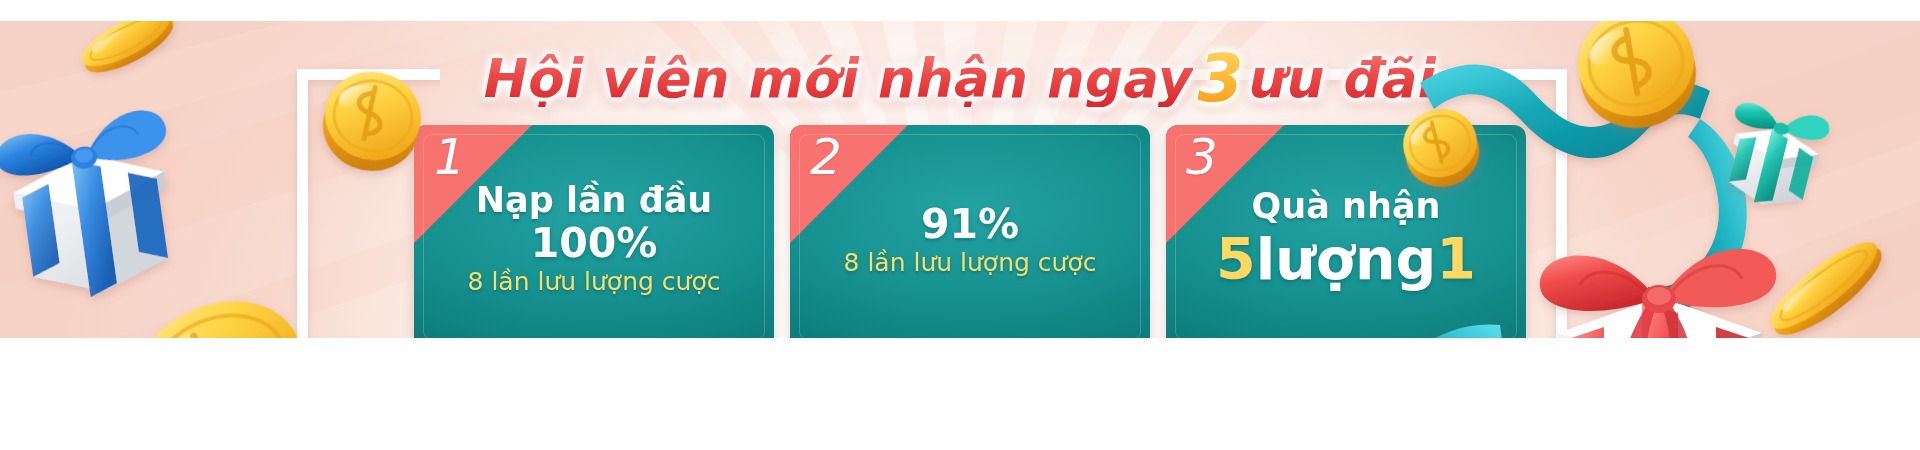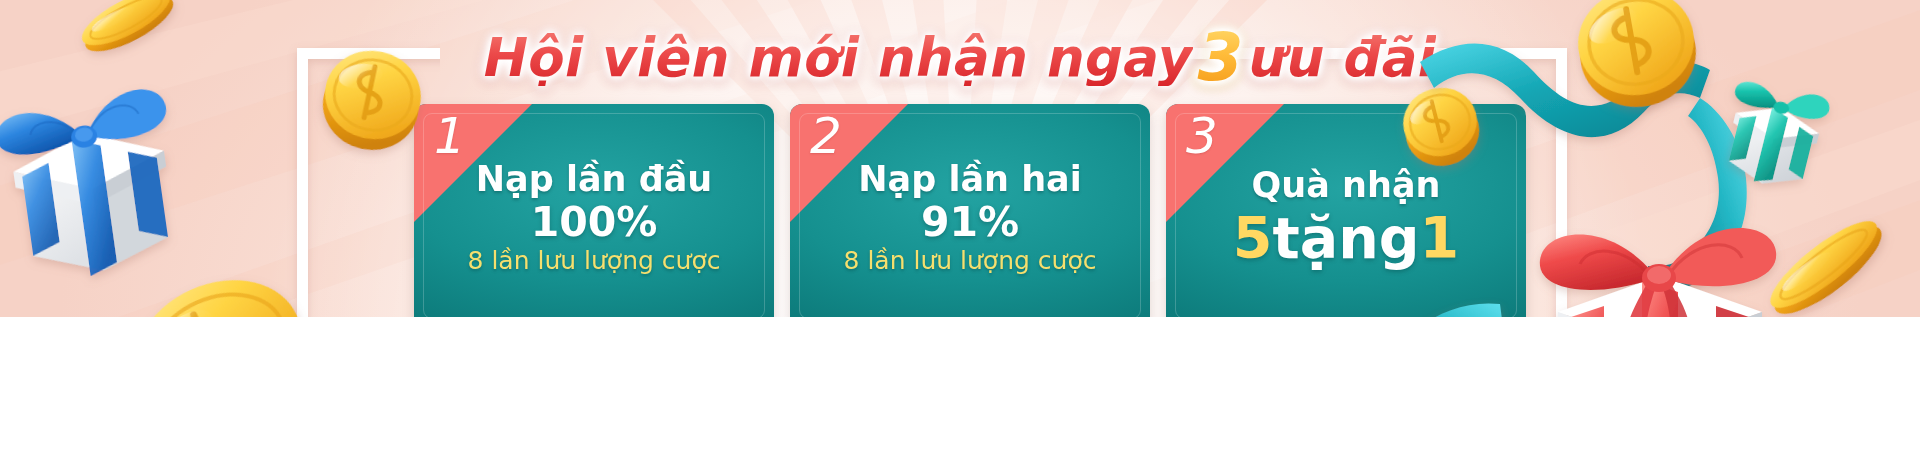--- a/index.html
+++ b/index.html
@@ -3,20 +3,21 @@
 <meta charset="utf-8">
 <style>
   html,body{margin:0;padding:0;}
   body{
     width:1920px;height:450px;overflow:hidden;
     font-family:"DejaVu Sans","Liberation Sans",sans-serif;
   }
   .banner{
     position:relative;width:1920px;height:317px;overflow:hidden;
     background:#fbe3dc;
+    margin-top:21px;
   }
 
   
   .bg-base{
     position:absolute;inset:0;
     background:
       radial-gradient(ellipse 900px 520px at 50% 102%, #fffdfc 0%, #fdeee8 38%, #f9ddd3 70%, #f6d2c6 100%);
   }
   .sunburst{
     position:absolute;left:50%;bottom:0;width:2600px;height:1300px;
@@ -188,33 +189,32 @@
         <div class="card-value">100%</div>
         <div class="card-sub">8 lần lưu lượng cược</div>
       </div>
     </div>
 
     <div class="card c2">
       <div class="corner"></div>
       <div class="corner-num">2</div>
       <div class="card-inner-border"></div>
       <div class="card-body">
-        <div class="card-title">Nạp lần hai</div>
         <div class="card-value">91%</div>
         <div class="card-sub">8 lần lưu lượng cược</div>
       </div>
     </div>
 
     <div class="card c3">
       <div class="corner"></div>
       <div class="corner-num">3</div>
       <div class="card-inner-border"></div>
       <div class="card-body">
         <div class="card-title">Quà nhận</div>
-        <div class="card-value mix"><span class="gold">5</span><span>tặng</span><span class="gold">1</span></div>
+        <div class="card-value mix"><span class="gold">5</span><span>lượng</span><span class="gold">1</span></div>
       </div>
     </div>
 
   </div>
 
   <svg style="position:absolute;left:0;top:0;z-index:30;" width="1920" height="450">
     <defs>
       <linearGradient id="coinFace" x1="0" y1="0" x2="0.6" y2="1">
         <stop offset="0%" stop-color="#ffe98c"></stop>
         <stop offset="42%" stop-color="#ffd544"></stop>

